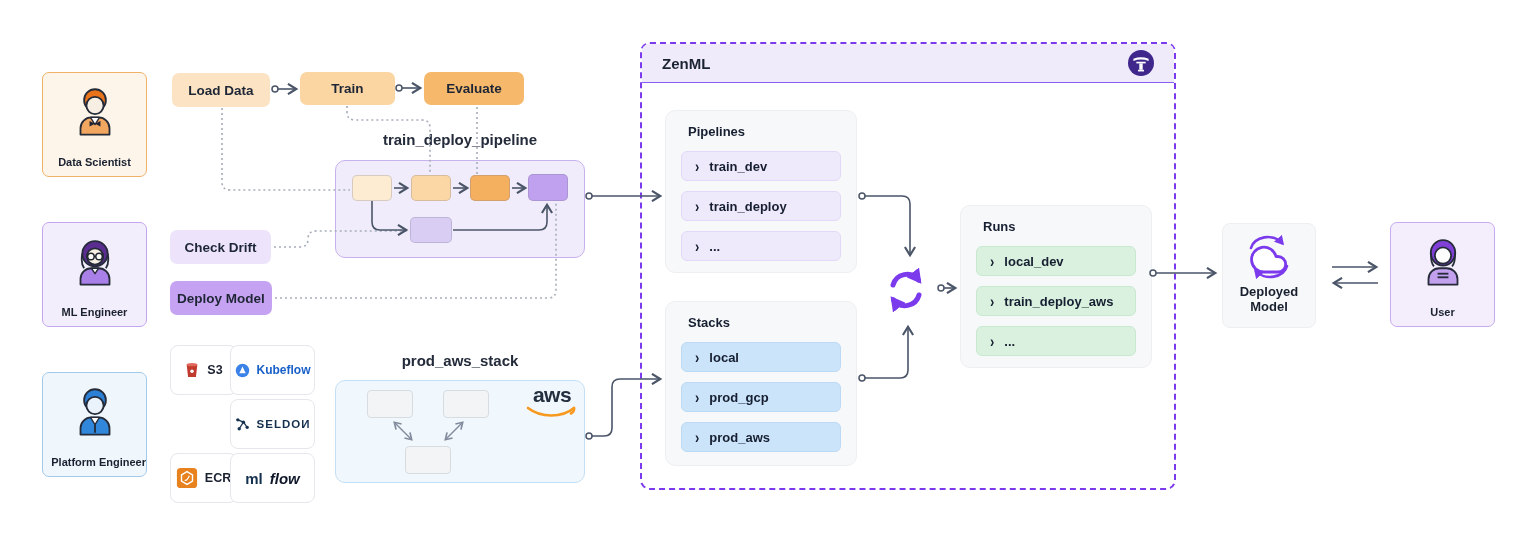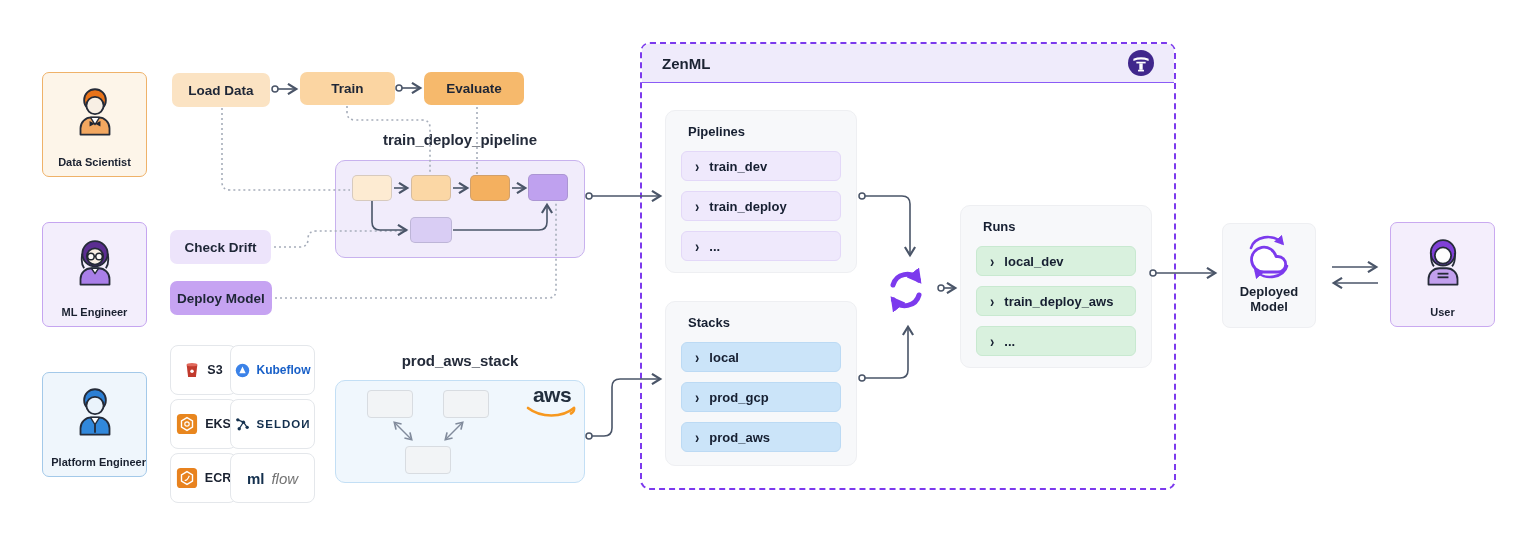--- a/index.html
+++ b/index.html
@@ -50,21 +50,21 @@
 
   
   .tool{position:absolute;height:50px;background:#fff;border:1px solid #E4E7EB;border-radius:8px;
         display:flex;align-items:center;justify-content:center;gap:7px;box-sizing:border-box;}
   .tool .tlabel{font-size:12.5px;font-weight:bold;color:#1A2130;}
   .tc1{left:170px;width:67px;} .tc2{left:230px;width:85px;}
   .tr1{top:345px;} .tr2{top:399px;} .tr3{top:453px;}
   .kflabel{font-size:12px;font-weight:bold;color:#1960C8;}
   .seldonlabel{font-size:11.5px;font-weight:bold;color:#14304E;letter-spacing:1px;}
   .mlflow-ml{font-size:15px;font-weight:bold;color:#14304E;}
-  .mlflow-flow{font-size:15px;font-weight:normal;font-style:italic;color:#737373;}
+  .mlflow-flow{font-size:15px;font-weight:bold;font-style:italic;color:#0f172a;}
 
   
   .zenml{position:absolute;left:640px;top:42px;width:536px;height:448px;border:2px dashed #7C3AED;
          border-radius:10px;box-sizing:border-box;}
   .zheader{position:absolute;left:0;top:0;right:0;height:39px;background:#EFEBFB;
            border-bottom:1.5px solid #8B5CF6;border-radius:7px 7px 0 0;
            display:flex;align-items:center;justify-content:space-between;padding:0 20px;box-sizing:border-box;}
   .ztitle{font-size:15px;font-weight:bold;color:#1B2332;}
   .zlogo{width:26px;height:26px;border-radius:50%;background:#40278C;display:flex;align-items:center;justify-content:center;}
 
@@ -178,28 +178,20 @@
       <circle cx="9" cy="11.5" r="2" fill="#ffffff"></circle>
     </svg>
     <span class="tlabel">S3</span>
   </div>
   <div class="tool tc2 tr1">
     <svg width="15" height="15" viewBox="0 0 16 16">
       <circle cx="8" cy="8" r="7.2" fill="#3B82E8"></circle>
       <polygon points="4.6,11 11.4,11 8,3.6" fill="#ffffff"></polygon>
     </svg>
     <span class="kflabel">Kubeflow</span>
-  </div>
-  <div class="tool tc1 tr2">
-    <svg width="22" height="22" viewBox="0 0 24 24">
-      <rect x="1" y="1" width="22" height="22" rx="4" fill="#E8861E"></rect>
-      <polygon points="12,5 18,8.5 18,15.5 12,19 6,15.5 6,8.5" fill="none" stroke="#ffffff" stroke-width="1.5"></polygon>
-      <circle cx="12" cy="12" r="2.4" fill="none" stroke="#ffffff" stroke-width="1.3"></circle>
-    </svg>
-    <span class="tlabel">EKS</span>
   </div>
   <div class="tool tc2 tr2">
     <svg width="15" height="15" viewBox="0 0 16 16">
       <line x1="3" y1="3" x2="9" y2="5.5" stroke="#16324F" stroke-width="1.3"></line>
       <line x1="9" y1="5.5" x2="4.5" y2="12.5" stroke="#16324F" stroke-width="1.3"></line>
       <line x1="9" y1="5.5" x2="13" y2="11" stroke="#16324F" stroke-width="1.3"></line>
       <circle cx="3" cy="3" r="1.8" fill="#16324F"></circle>
       <circle cx="9" cy="5.5" r="1.8" fill="#16324F"></circle>
       <circle cx="4.5" cy="12.5" r="1.8" fill="#16324F"></circle>
       <circle cx="13" cy="11" r="1.8" fill="#16324F"></circle>

